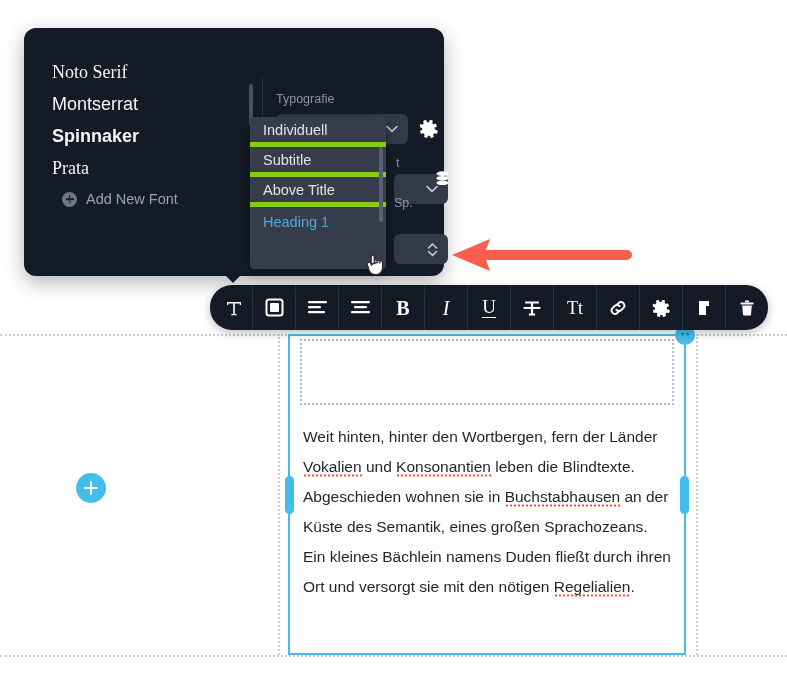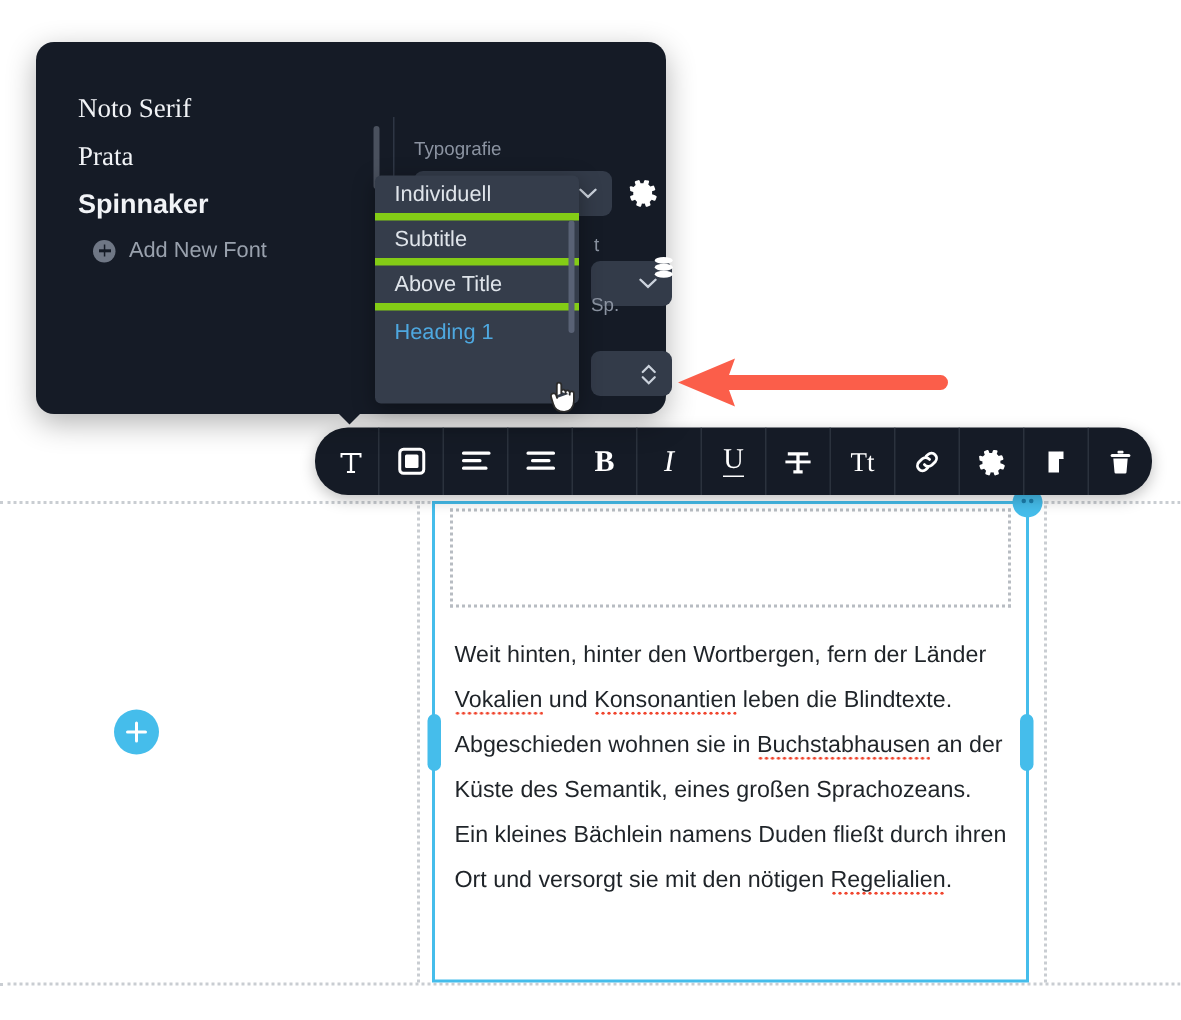--- a/index.html
+++ b/index.html
@@ -291,22 +291,23 @@
       <rect x="3.4" y="4.6" width="13.2" height="2" rx="1" fill="#fff"></rect>
       <path d="M5.2 7.6h9.6l-.8 9.2a.9.9 0 0 1-.9.8H6.9a.9.9 0 0 1-.9-.8z" fill="#fff"></path>
     </svg>
   </div>
 </div>
 
 <div id="settings-panel">
 
   <div id="font-list">
     <div class="font-item f-serif">Noto Serif</div>
+    <div class="font-item f-sans">Montserrat</div>
+    <div class="font-item f-sans-b">Spinnaker</div>
     <div class="font-item f-serif">Prata</div>
-    <div class="font-item f-sans-b">Spinnaker</div>
     <div id="add-font">
       <span class="plus-ic"></span>
       <span class="lbl">Add New Font</span>
     </div>
   </div>
 
   <div id="font-scrollbar"></div>
   <div id="panel-divider"></div>
 
   <div id="typo-col">

